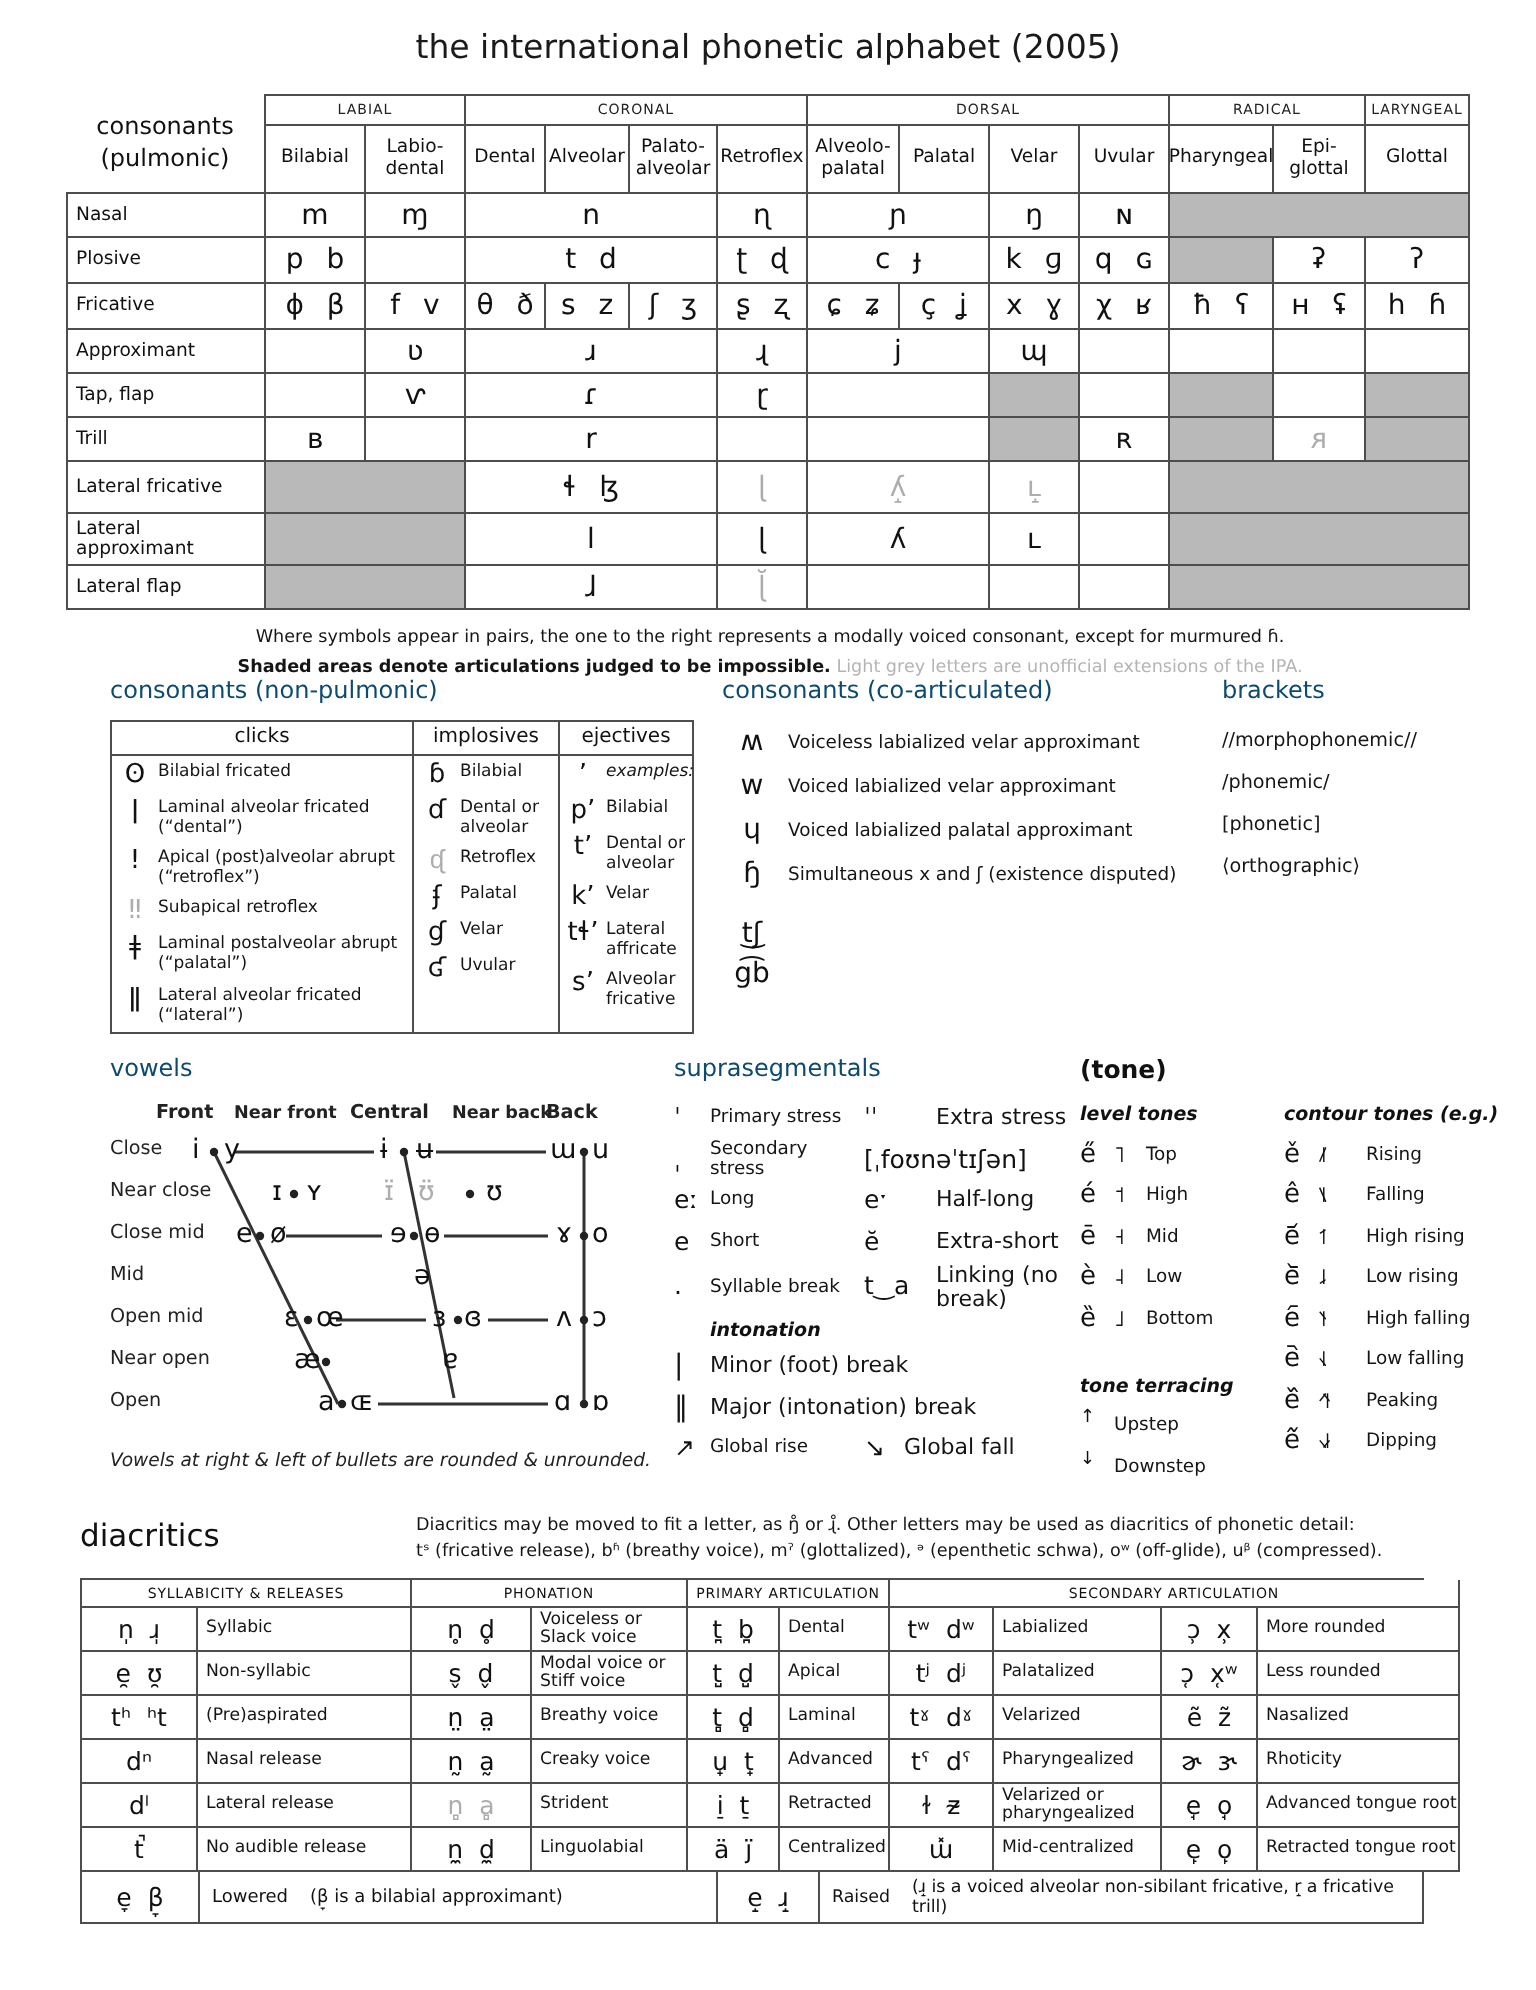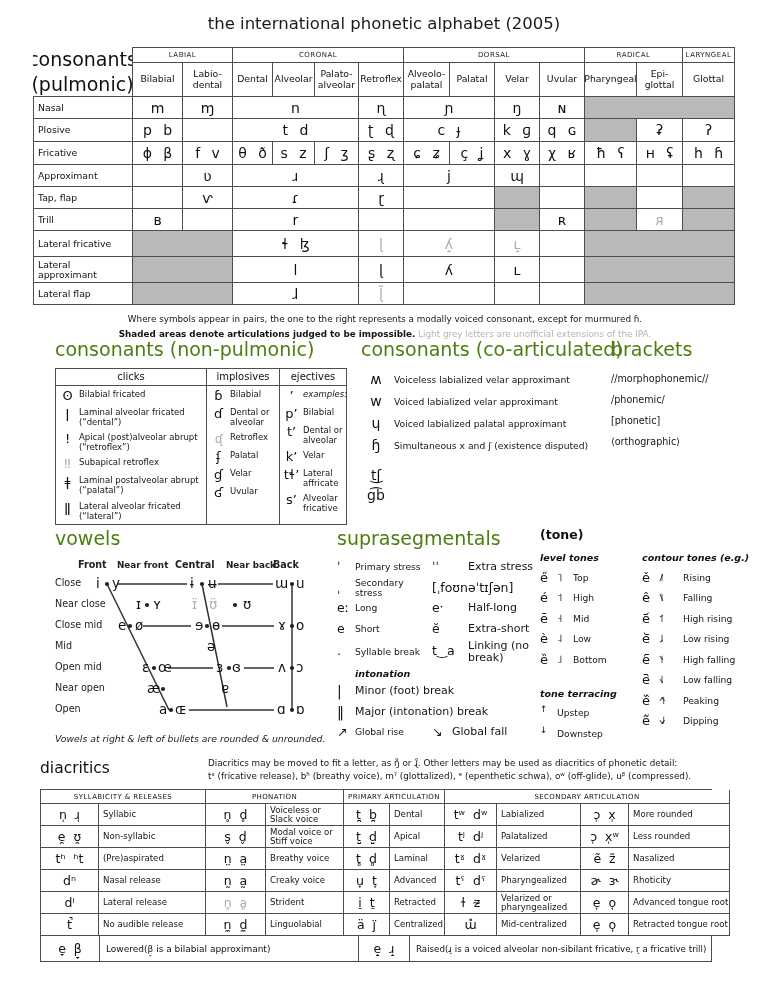--- a/index.html
+++ b/index.html
@@ -4,35 +4,35 @@
 <style>
 html,body{margin:0;padding:0;background:#fff}
 body{font-family:"DejaVu Sans",sans-serif;color:#111}
 .page{position:relative;width:768px;height:995px;background:#fff;overflow:hidden}
 .title{position:absolute;top:14px;left:0;width:100%;text-align:center;font-size:16.5px;color:#1a1a1a}
 
 
 .pul{position:absolute;top:47px;left:33px;width:704px}
 .pt{display:grid;grid-template-columns:100px 50px 50px 40px 42px 44px 45px 46px 45px 45px 45px 52px 46px 52px;grid-template-rows:16px 34px 22px 23px 23px 22px 22px 22px 26px 26px 22px}
 .pt>div{border-right:1px solid #4d4d4d;border-bottom:1px solid #4d4d4d;display:flex;align-items:center;justify-content:center;background:#fff;font-size:14px;overflow:hidden;line-height:1}
-.pt .corner{grid-row:1/3;grid-column:1;border-top:none;border-left:none;font-size:19px;text-align:center;line-height:1.3;padding:0 2px}
+.pt .corner{grid-row:1/3;grid-column:1;border-top:none;border-left:none;font-size:12px;text-align:center;line-height:1.3;padding:0 2px}
 .pt .hd{font-size:7px;letter-spacing:.5px;color:#222;border-top:1.5px solid #4d4d4d}
 .pt .ph{font-size:9.3px;text-align:center;line-height:1.1}
 .pt .rl{justify-content:flex-start;padding-left:4px;font-size:9.3px;text-align:left;border-left:1.5px solid #4d4d4d;line-height:1.05}
 .pt .sh{background:#b9b9b9}
 .pt .s2{grid-column:span 2}.pt .s3{grid-column:span 3}
 .pt .pr{word-spacing:7px;white-space:nowrap}
 .gy{color:#adadad}
 .pnotes{margin-top:7px;text-align:center;font-size:8.8px;line-height:1.65;color:#151515}
 .pnotes .bd{font-weight:bold}
 .gytxt{color:#b4b4b4}
 
 
 .s2row{position:absolute;top:338px;left:55px;width:705px}
-.secH{font-size:19px;color:#4d7c0f;margin:0 0 8px 0;font-weight:normal}
+.secH{font-size:12px;color:#0c4a6e;margin:0 0 8px 0;font-weight:normal}
 .np{position:absolute;left:0;top:0;width:292px}
 .npt{border:1.5px solid #4d4d4d;display:flex}
 .npc{border-right:1px solid #4d4d4d}
 .npc:last-child{border-right:none}
 .npc .h{text-align:center;font-size:10px;border-bottom:1px solid #4d4d4d;padding:2px 0 3px}
 .ent{display:flex;padding:2.5px 3px;align-items:flex-start}
 .ent .sy{width:17px;font-size:13px;flex:none;text-align:center;line-height:1}
 .ent .lb{font-size:8.5px;line-height:1.2;padding-left:3px;color:#151515}
 .ca{position:absolute;left:306px;top:0;width:262px}
 .ca .ent{padding:4px 0}
@@ -85,21 +85,21 @@
 .dt .g2{grid-column:span 2}.dt .g4{grid-column:span 4}
 .dt .ds{justify-content:center;font-size:12.5px;word-spacing:4px;white-space:nowrap;line-height:1}
 .dt .dl{font-size:8.6px;padding-left:4px;line-height:1.05;color:#151515}
 .dbot{display:flex;border:1.5px solid #4d4d4d;border-top:none;height:25px;align-items:stretch}
 .dbot>div{border-right:1px solid #4d4d4d;display:flex;align-items:center;overflow:hidden}
 .dbot>div:last-child{border-right:none}
 .dbs{width:58px;justify-content:center;font-size:12.5px;word-spacing:4px;flex:none}
 .dbs2{width:50px;justify-content:center;font-size:12.5px;word-spacing:4px;flex:none}
 .dbl{width:252px;font-size:9px;padding-left:6px;flex:none}
 .dbl2{flex:1;font-size:8.7px;padding-left:6px}
-.dbl .nt,.dbl2 .nt{}
+.dbl .nt,.dbl2 .nt{margin-left:11px}
 </style>
 </head>
 <body>
 
 <div class="page">
 
   <div class="title">the international phonetic alphabet (2005)</div>
 
   <div class="pul">
     <div class="pt">

